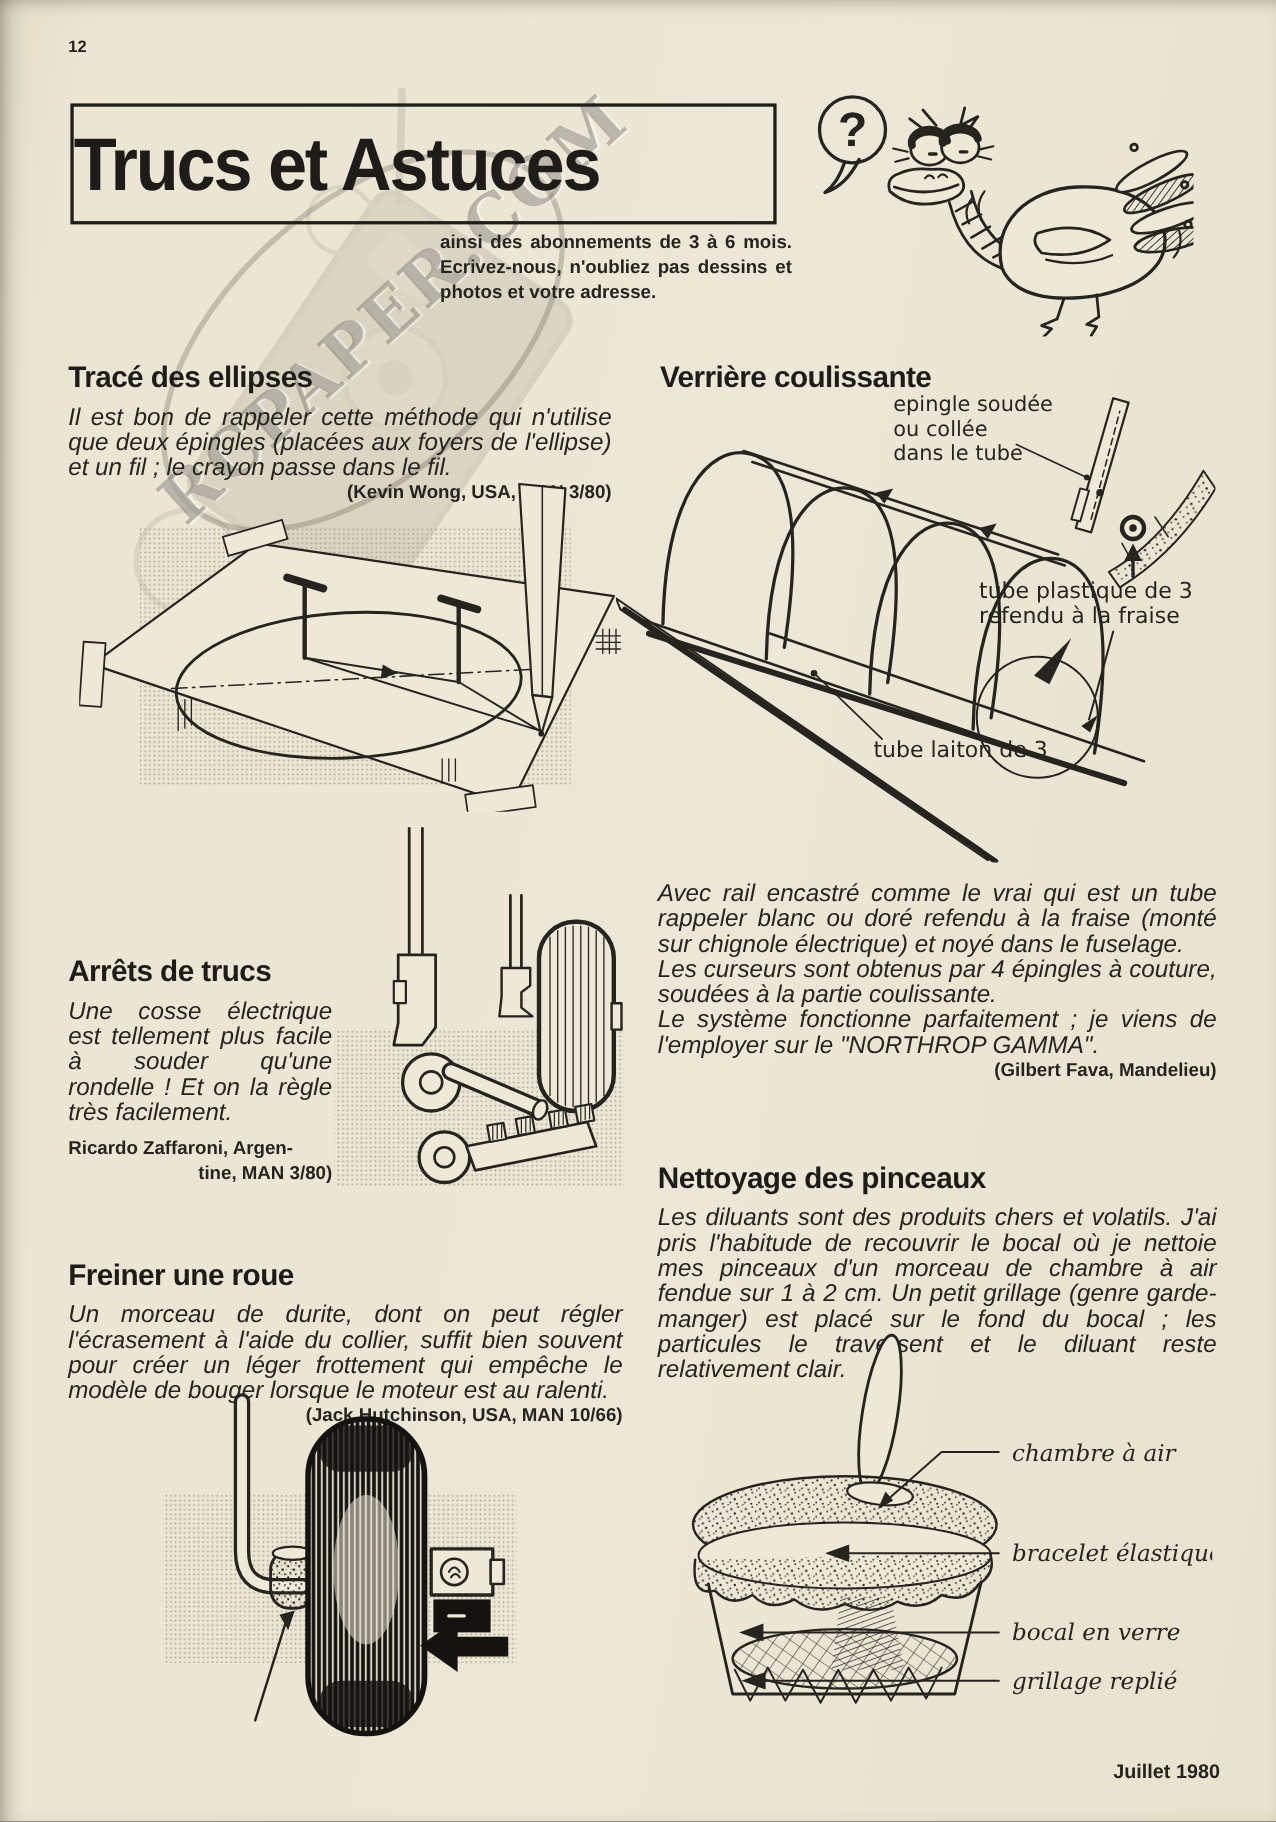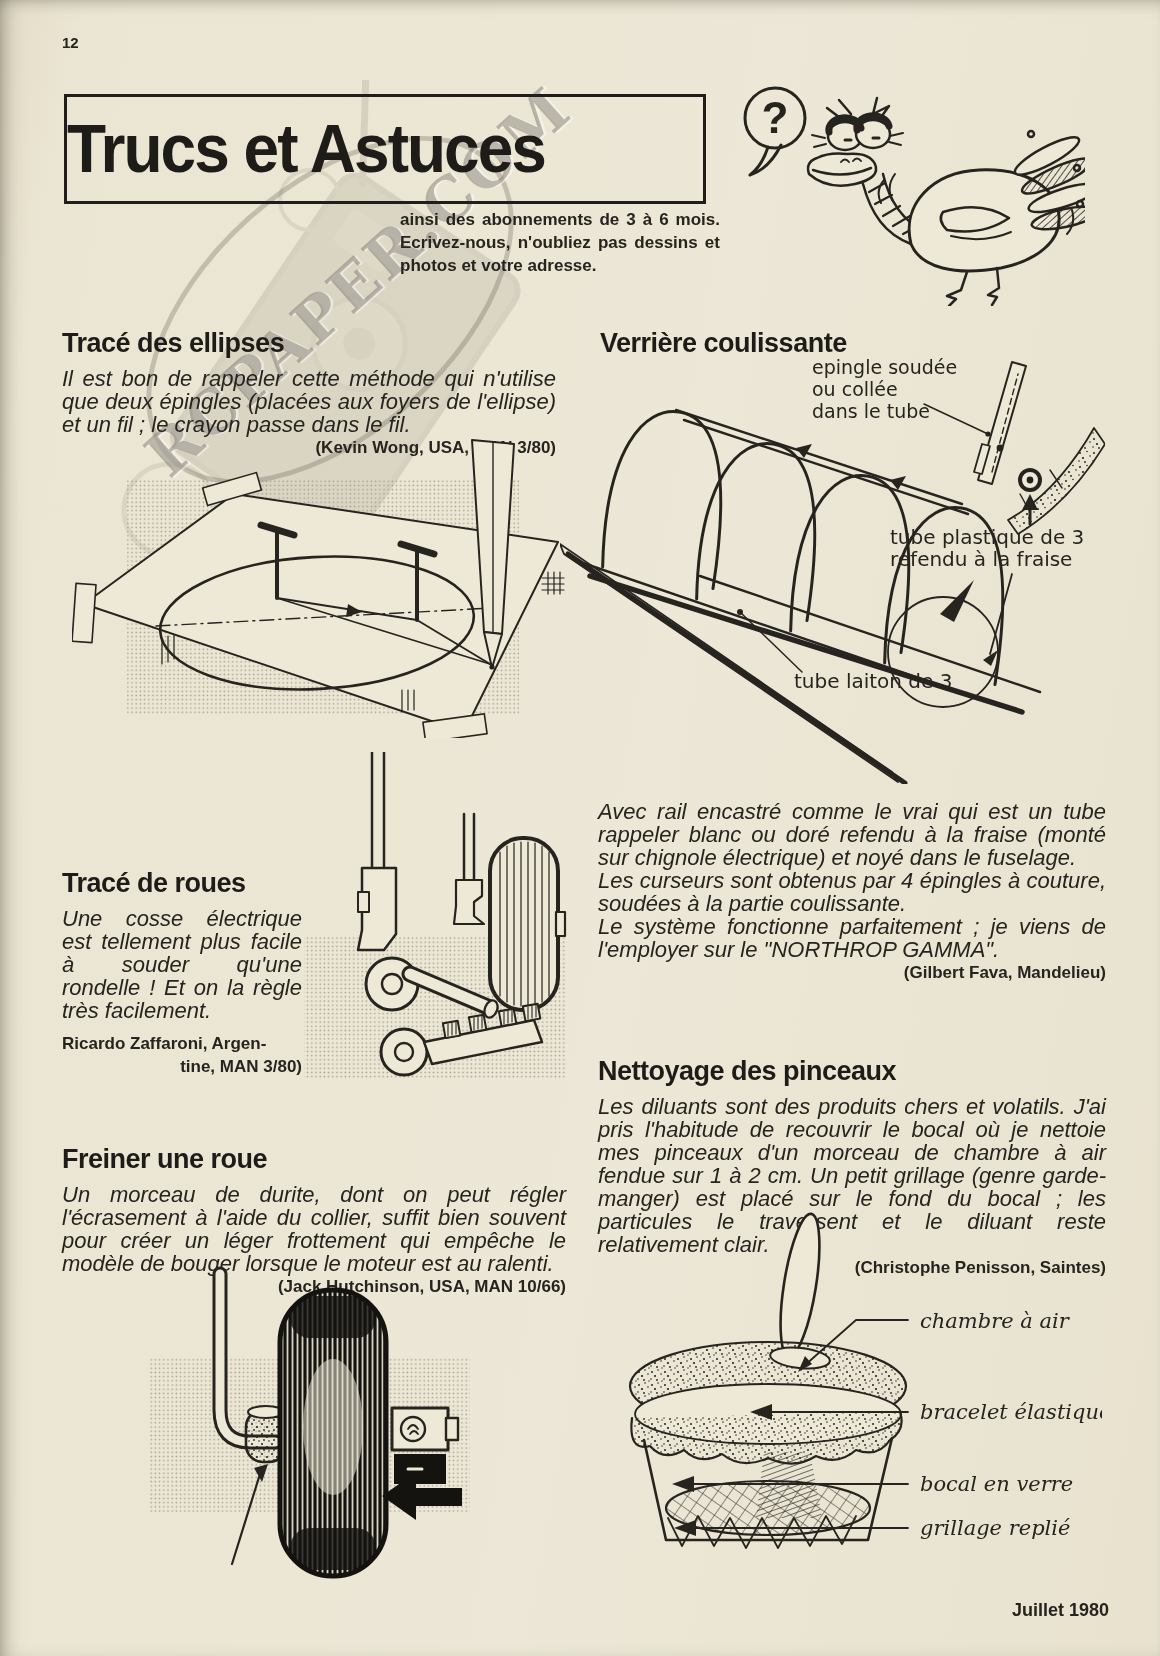--- a/index.html
+++ b/index.html
@@ -236,21 +236,21 @@
     </g>
     <text x="252" y="22" class="hand-sm">epingle soudée</text>
     <text x="252" y="44" class="hand-sm">ou collée</text>
     <text x="252" y="66" class="hand-sm">dans le tube</text>
     <text x="330" y="192" class="hand">tube plastique de 3</text>
     <text x="330" y="214" class="hand">refendu à la fraise</text>
     <text x="234" y="336" class="hand">tube laiton de 3</text>
   </svg>
 
   <div class="abs" style="left:62px;top:868px;width:240px;">
-    <div class="h2">Tracé de roues</div>
+    <div class="h2">Arrêts de trucs</div>
     <p class="body-text">Une cosse électrique est tellement plus facile à souder qu'une rondelle ! Et on la règle très facilement.</p>
     <p class="credit credit-left" style="margin-top:10px;">Ricardo Zaffaroni, Argen-</p>
     <p class="credit">tine, MAN 3/80)</p>
   </div>
 
   <svg class="abs" style="left:298px;top:752px;" width="275" height="330" viewBox="0 0 275 330">
     <defs>
       <pattern id="htW" width="4.2" height="4.2" patternUnits="userSpaceOnUse">
         <circle cx="1.2" cy="1.2" r="0.85" fill="#a9a28c"></circle>
       </pattern>
@@ -298,21 +298,20 @@
   <div class="abs" style="left:598px;top:800px;width:508px;">
     <p class="body-text">Avec rail encastré comme le vrai qui est un tube rappeler blanc ou doré refendu à la fraise (monté sur chignole électrique) et noyé dans le fuselage.</p>
     <p class="body-text">Les curseurs sont obtenus par 4 épingles à couture, soudées à la partie coulissante.</p>
     <p class="body-text">Le système fonctionne parfaitement ; je viens de l'employer sur le "NORTHROP GAMMA".</p>
     <p class="credit" style="">(Gilbert Fava, Mandelieu)</p>
   </div>
 
   <div class="abs" style="left:598px;top:1056px;width:508px;">
     <div class="h2">Nettoyage des pinceaux</div>
     <p class="body-text">Les diluants sont des produits chers et volatils. J'ai pris l'habitude de recouvrir le bocal où je nettoie mes pinceaux d'un morceau de chambre à air fendue sur 1 à 2 cm. Un petit grillage (genre garde-manger) est placé sur le fond du bocal ; les particules le traversent et le diluant reste relativement clair.</p>
-    <p class="credit">(Christophe Penisson, Saintes)</p>
   </div>
 
   <div class="abs" style="left:62px;top:1144px;width:504px;">
     <div class="h2">Freiner une roue</div>
     <p class="body-text">Un morceau de durite, dont on peut régler l'écrasement à l'aide du collier, suffit bien souvent pour créer un léger frottement qui empêche le modèle de bouger lorsque le moteur est au ralenti.</p>
     <p class="credit">(Jack Hutchinson, USA, MAN 10/66)</p>
   </div>
 
   <svg class="abs" style="left:150px;top:1262px;" width="320" height="330" viewBox="0 0 320 330">
     <defs>

